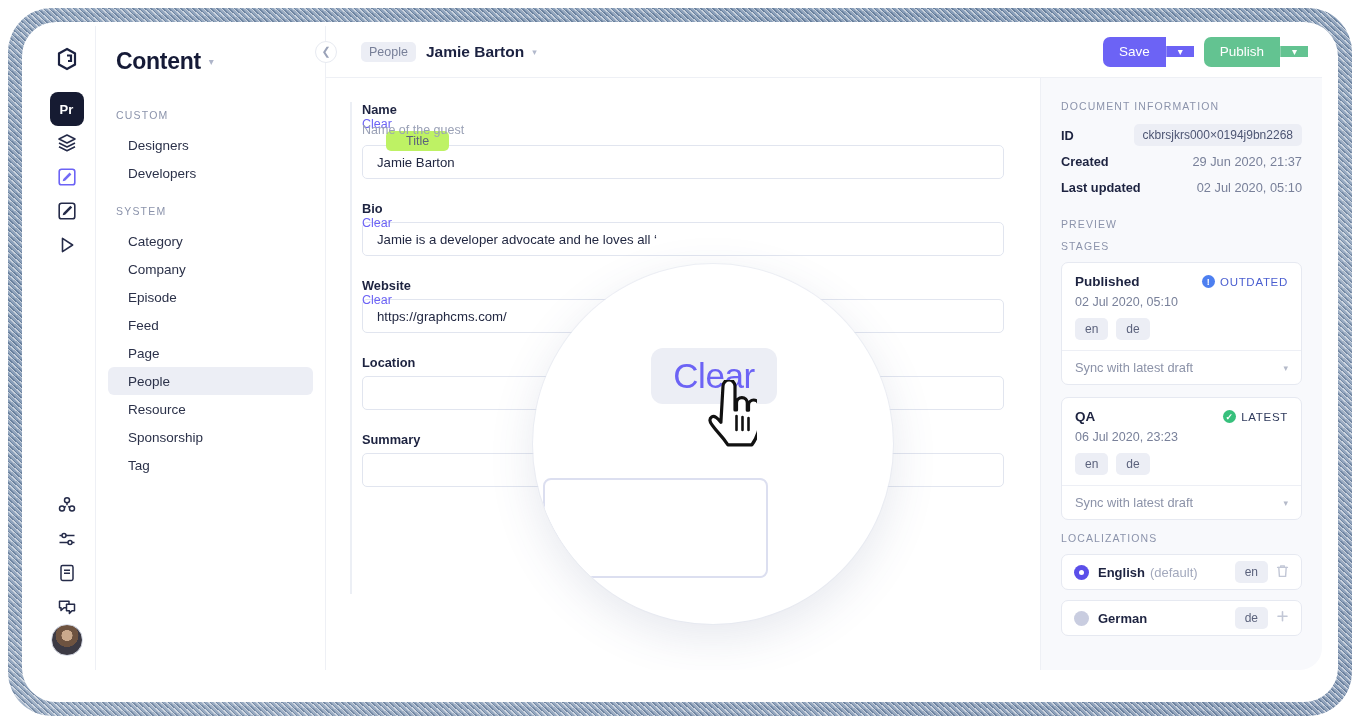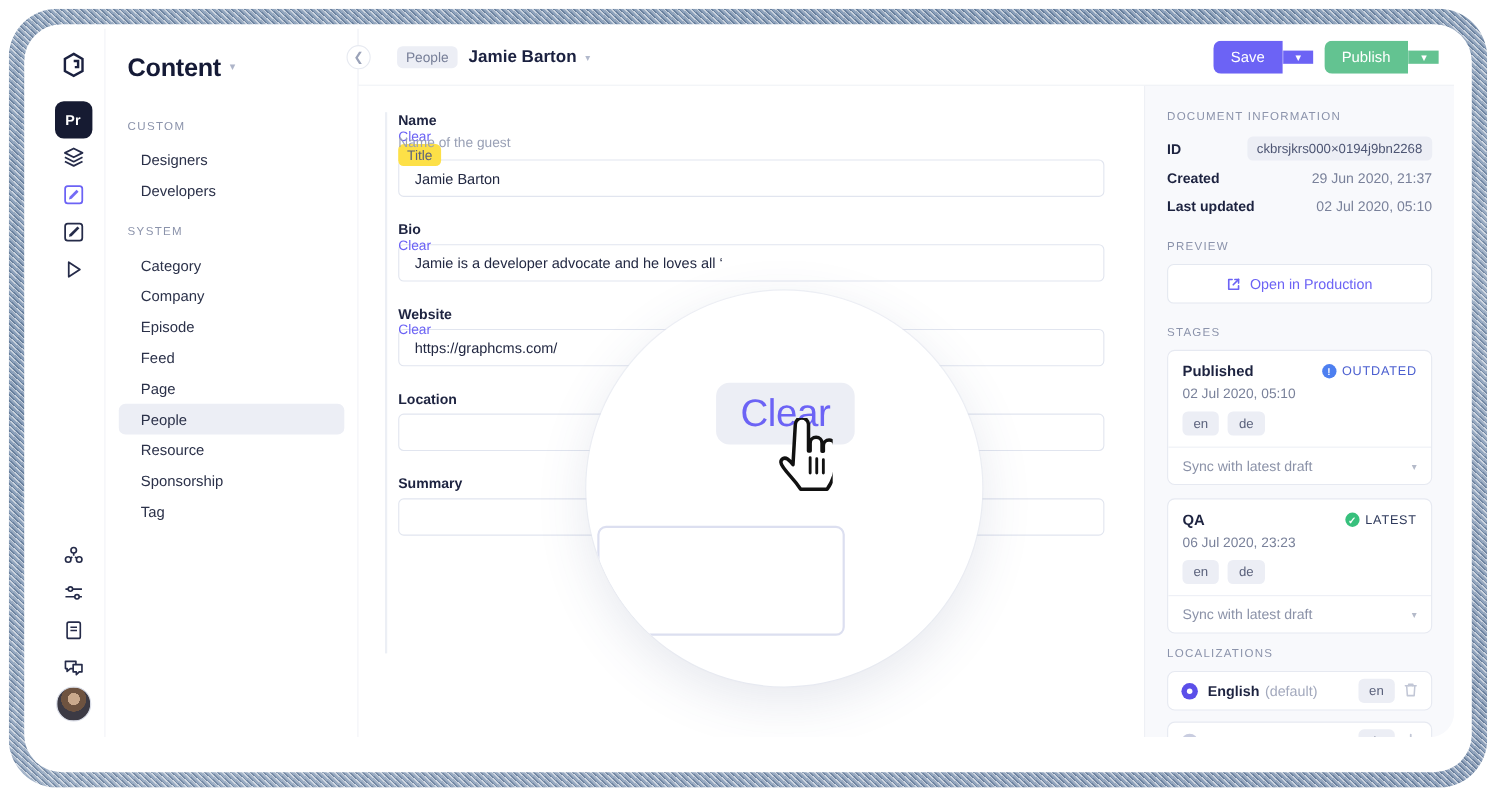--- a/index.html
+++ b/index.html
@@ -134,21 +134,21 @@
   }
   #form-rail-line {
     position: absolute; left: 24px; top: 24px; bottom: 76px; width: 2px; background: #eceff5;
   }
   .field { margin-bottom: 22px; }
   .field-head { display: flex; align-items: flex-start; height: 18px; margin-bottom: 3px; flex-direction: column; }
   .field-label { font-size: 12.8px; font-weight: bold; color: #1d2340; }
   .field-desc { font-size: 12.5px; color: #9aa1b6; margin-bottom: 8px; }
   .field-head-spacer { flex: 1 1 auto; }
   .clear-link { font-size: 12.5px; color: #6c63f5; }
-  .title-chip { font-size: 12.5px; color: #5b627c; background: #fde047; padding: 3px 8px; border-radius: 5px; margin-left: 0; }
+  .title-chip { font-size: 12.5px; color: #5b627c; background: #bef264; padding: 3px 20px; border-radius: 5px; margin-left: 24px; }
   .input-box {
     height: 34px; border: 1px solid #e1e5ef; border-radius: 5px;
     display: flex; align-items: center; padding: 0 14px;
     font-size: 13.2px; color: #222842; background: #fff;
   }
 
   
   #magnifier {
     position: absolute; pointer-events: none;
     left: 207px; top: 186px; width: 360px; height: 360px;
@@ -442,28 +442,20 @@
             <span class="rp-spacer"></span>
             <span class="rp-val">29 Jun 2020, 21:37</span>
           </div>
           <div class="rp-row" style="margin-bottom:18px;">
             <span class="rp-key">Last updated</span>
             <span class="rp-spacer"></span>
             <span class="rp-val">02 Jul 2020, 05:10</span>
           </div>
 
           <div class="rp-section-label">PREVIEW</div>
-          <div class="preview-btn">
-            <svg width="13" height="13" viewBox="0 0 14 14" fill="none" stroke="#6c63f5" stroke-width="1.6" stroke-linecap="round" stroke-linejoin="round">
-              <path d="M5.5 2.2 H2.2 v9.6 h9.6 V8.5"></path>
-                <path d="M8.2 2.2 h3.6 v3.6"></path>
-                <path d="M11.8 2.2 L6.6 7.4"></path>
-            </svg>
-            <span>Open in Production</span>
-          </div>
 
           <div class="rp-section-label">STAGES</div>
 
           <div class="stage-card">
             <div class="stage-top">
               <div class="stage-head">
                 <span class="stage-name">Published</span>
                 <span class="rp-spacer"></span>
                 <span class="stage-badge outdated">
                   <span class="badge-dot blue">!</span>

